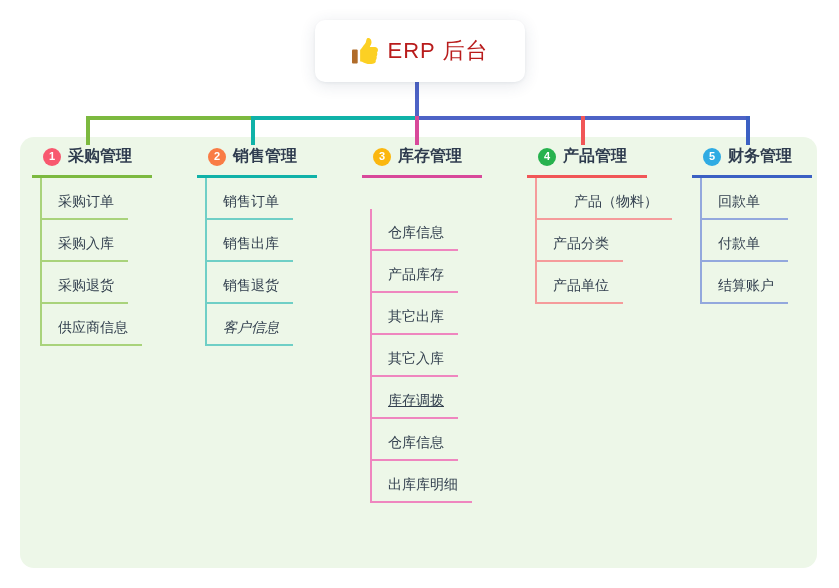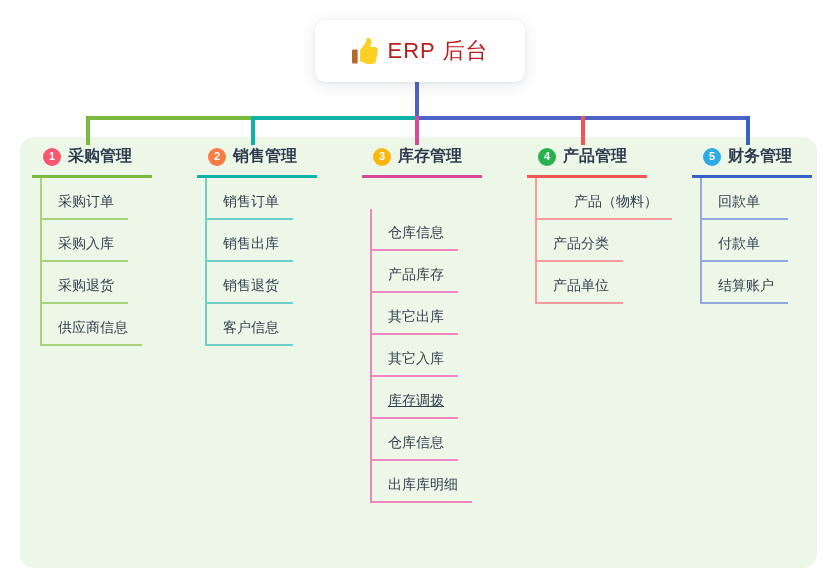--- a/index.html
+++ b/index.html
@@ -104,21 +104,21 @@
 
   <div class="branch" style="left:197px">
     <div class="branch-header" style="border-bottom-color: rgb(16, 178, 168);">
       <span class="badge" style="background: rgb(249, 124, 69);">2</span>
       <span class="branch-title">销售管理</span>
     </div>
     <div class="branch-children" style="border-left-color: rgb(111, 207, 198);">
       <div class="child" style="border-bottom-color: rgb(111, 207, 198);">销售订单</div>
       <div class="child" style="border-bottom-color: rgb(111, 207, 198);">销售出库</div>
       <div class="child" style="border-bottom-color: rgb(111, 207, 198);">销售退货</div>
-      <div class="child" style="border-bottom-color: rgb(111, 207, 198);">客户信息</div>
+      <div class="child" style="border-bottom-color: rgb(111, 207, 198); font-style: italic;">客户信息</div>
     </div>
   </div>
 
   <div class="branch" style="left:362px">
     <div class="branch-header" style="border-bottom-color: rgb(216, 73, 154);">
       <span class="badge" style="background: rgb(251, 183, 15);">3</span>
       <span class="branch-title">库存管理</span>
     </div>
     <div class="branch-children" style="border-left-color: rgb(239, 134, 191); margin-top: 31px;">
       <div class="child" style="border-bottom-color: rgb(239, 134, 191);">仓库信息</div>

